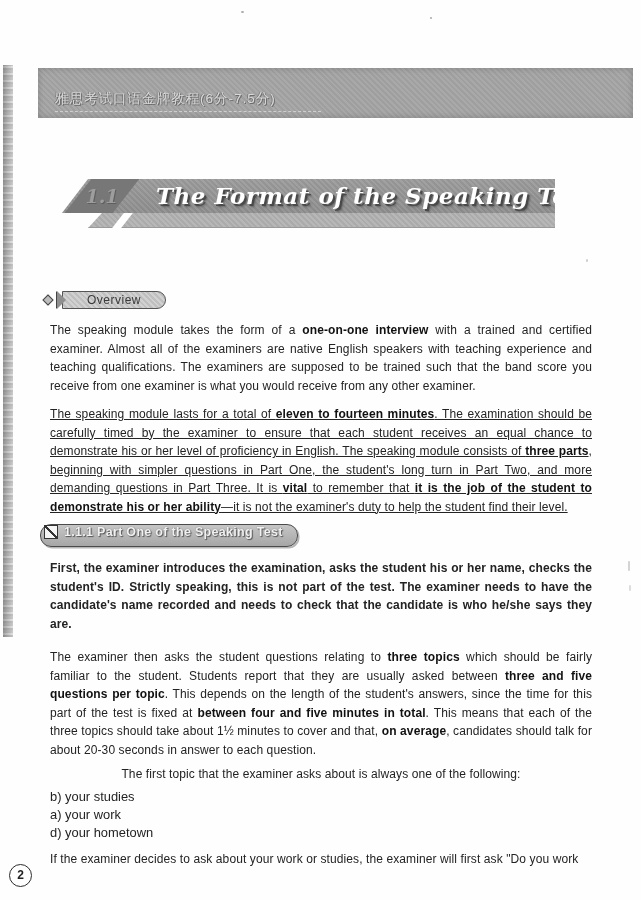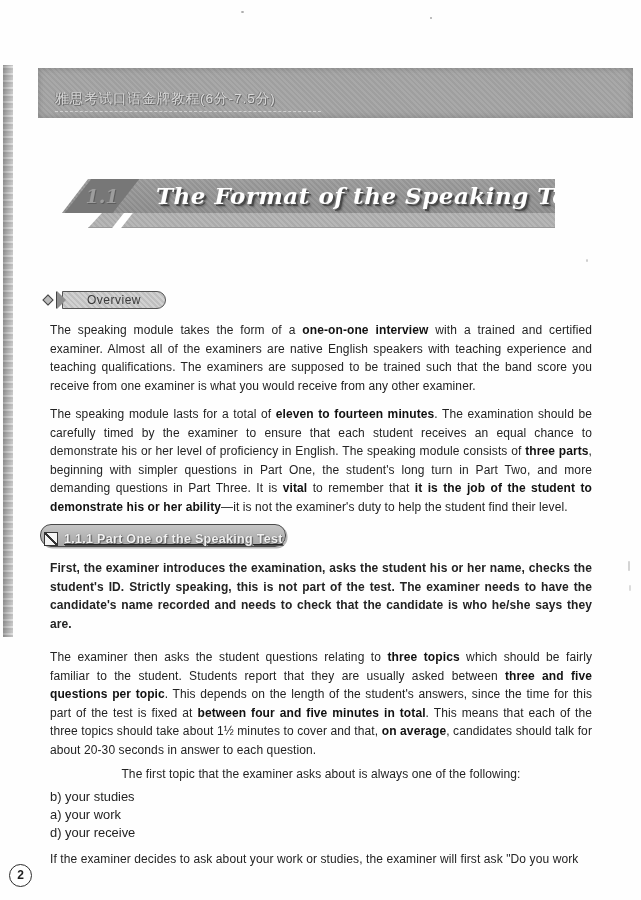--- a/index.html
+++ b/index.html
@@ -110,21 +110,21 @@
 
   .body {
     font-size: 12px;
     line-height: 18.5px;
     text-align: justify;
     color: #232323;
     letter-spacing: .1px;
   }
   .body .b { font-weight: bold; color: #111; }
   .p1 { margin-top: 11px; }
-  .p2 { margin-top: 10px; }
+  .p2 { margin-top: 10px; text-decoration: underline; }
   .p3 { margin-top: 12px; font-weight: bold; }
   .p4 { margin-top: 15px; }
   .intro { margin-top: 6px; text-align: center; }
   .closing { margin-top: 8px; text-align: left; }
 
   
   .overview-row { display: flex; align-items: center; height: 20px; margin-left: -6px; }
   .diamond-icon {
     width: 8px; height: 8px;
     background: #bdbdbd;
@@ -152,28 +152,27 @@
     border: 1px solid #555;
     border-radius: 0 9px 9px 0;
     font-size: 12px;
     color: #3a3a3a;
     letter-spacing: .5px;
   }
 
   
   .section-row { margin-top: 8px; margin-left: -10px; height: 23px; }
   .section-pill {
-    display: inline-flex; align-items: flex-end;
+    display: inline-flex; align-items: flex-start;
     height: 23px;
-    padding: 0 2px 0 3px;
+    padding: 0 14px 0 3px;
     background: linear-gradient(#c6c6c6, #a6a6a6);
     border: 1px solid #4a4a4a;
     border-radius: 11px;
     box-shadow: 1.5px 1.5px 0 rgba(120,120,120,.55);
-    text-decoration: underline;
   }
   .checkbox-slash-icon {
     width: 14px; height: 14px; flex: none;
     background:
       linear-gradient(45deg, transparent 43%, #333 43%, #333 55%, transparent 55%),
       #f5f5f5;
     border: 1.5px solid #333;
     margin-right: 6px;
   }
   .section-label {
@@ -259,21 +258,21 @@
     </div>
 
     <p class="body p3"><span>First, the examiner introduces the examination, asks the student his or her name, checks the student's ID. Strictly speaking, this is not part of the test. The examiner needs to have the candidate's name recorded and needs to check that the candidate is who he/she says they are.</span></p>
     <p class="body p4"><span>The examiner then asks the student questions relating to </span><span class="b">three topics</span><span> which should be fairly familiar to the student. Students report that they are usually asked between </span><span class="b">three and five questions per topic</span><span>. This depends on the length of the student's answers, since the time for this part of the test is fixed at </span><span class="b">between four and five minutes in total</span><span>. This means that each of the three topics should take about 1½ minutes to cover and that, </span><span class="b">on average</span><span>, candidates should talk for about 20-30 seconds in answer to each question.</span></p>
 
     <p class="body intro">The first topic that the examiner asks about is always one of the following:</p>
 
     <div class="list">
       <div class="list-item">b) your studies</div>
       <div class="list-item">a) your work</div>
-      <div class="list-item">d) your receive</div>
+      <div class="list-item">d) your hometown</div>
     </div>
 
     <p class="body closing">If the examiner decides to ask about your work or studies, the examiner will first ask "Do you work</p>
 
   </div>
 
   <div class="page-num">
     <span>2</span>
   </div>
 

